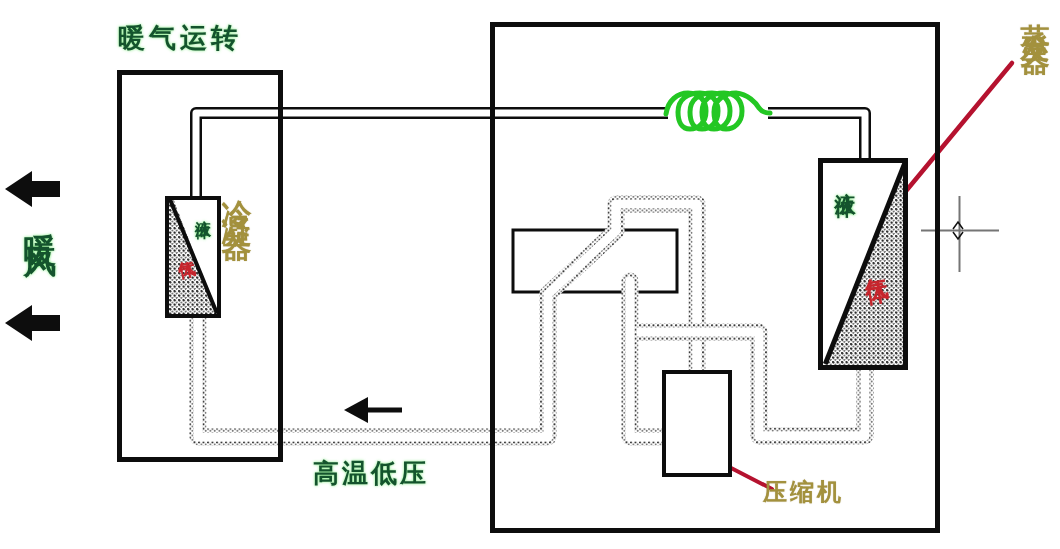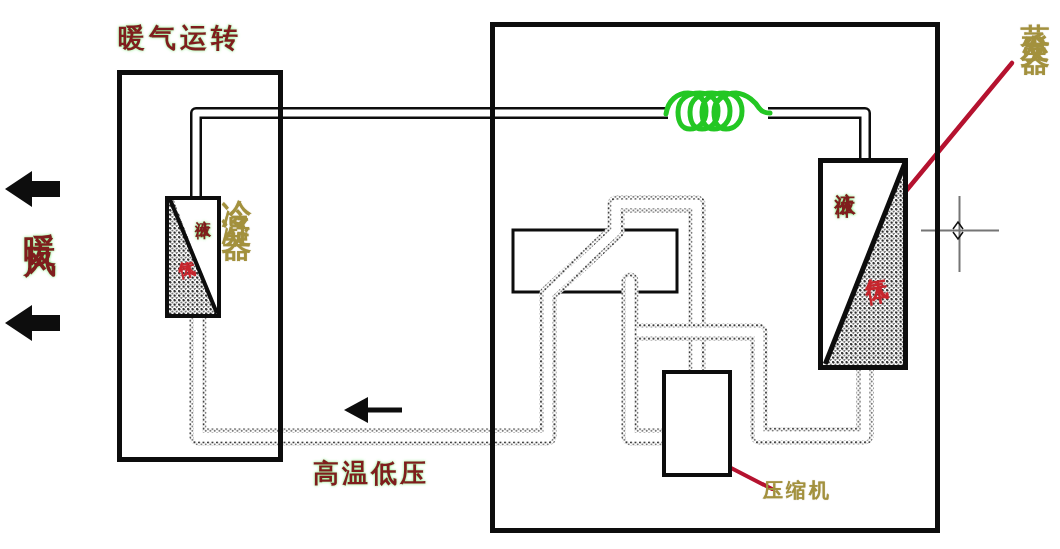--- a/index.html
+++ b/index.html
@@ -14,21 +14,21 @@
     position:absolute;inset:0;
     background-color:#fcfcfc;
     background-image:
       radial-gradient(circle at 1.2px 1.2px,#262626 1px,transparent 1.35px),
       radial-gradient(circle at 3.2px 3.4px,#5a5a5a .85px,transparent 1.1px);
     background-size:4.5px 4.5px,4.5px 4.5px;
   }
   .diag{position:absolute;background:#0d0d0d;transform-origin:0 0;}
   .vtext{writing-mode:vertical-rl;text-orientation:upright;}
   .lbl{position:absolute;z-index:40;font-weight:bold;line-height:1.05;white-space:nowrap;}
-  .green{color:#7f1d1d;text-shadow:0 0 3px rgba(80,230,80,.75);}
+  .green{color:#14532d;text-shadow:0 0 3px rgba(80,230,80,.75);}
   .olive{color:#a3913d;text-shadow:0 0 1px rgba(140,120,50,.6);}
   .redtx{color:#c7252d;text-shadow:0 0 1px rgba(200,40,40,.5);}
   .inlbl{position:absolute;z-index:25;font-weight:bold;line-height:1.0;}
 </style>
 </head>
 <body>
 
 <div id="stage">
 
   <svg id="pipes" width="1060" height="549" viewBox="0 0 1060 549">
@@ -108,17 +108,17 @@
 
   <div class="lbl green" style="left:118px;top:24px;font-size:27px;letter-spacing:4px;">暖气运转</div>
 
   <div class="lbl green vtext" style="left:22px;top:206px;font-size:33px;letter-spacing:14px;">暖风</div>
 
   <div class="lbl olive vtext" style="left:221px;top:176px;font-size:30px;letter-spacing:16px;">冷凝器</div>
 
 
   <div class="lbl olive vtext" style="left:1020px;top:0px;font-size:29px;letter-spacing:12px;">蒸发器</div>
 
-  <div class="lbl olive" style="left:763px;top:480px;font-size:20px;letter-spacing:3px;">压缩机</div>
+  <div class="lbl olive" style="left:763px;top:480px;font-size:24px;letter-spacing:3px;">压缩机</div>
 
   <div class="lbl green" style="left:313px;top:460px;font-size:26px;letter-spacing:3px;">高温低压</div>
 
 </div>
 
 </body></html>

